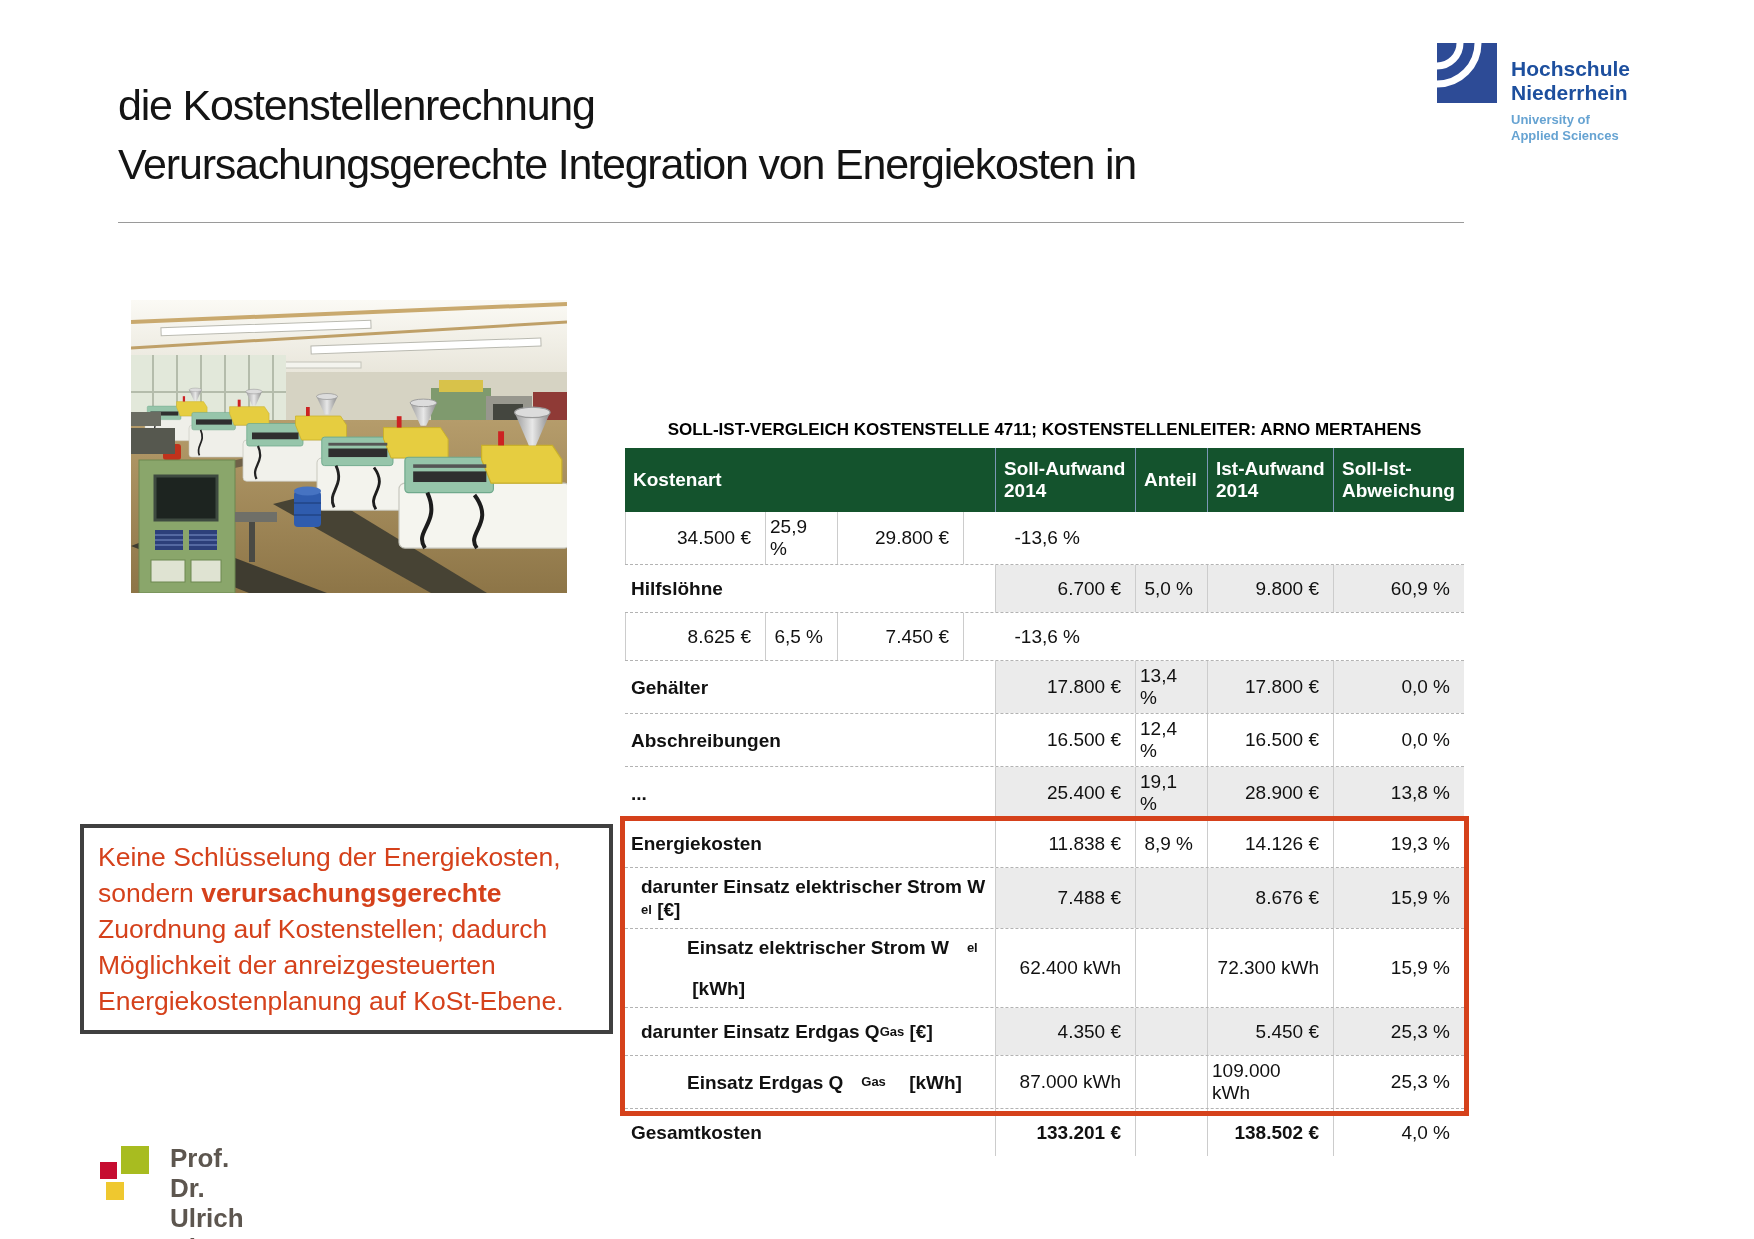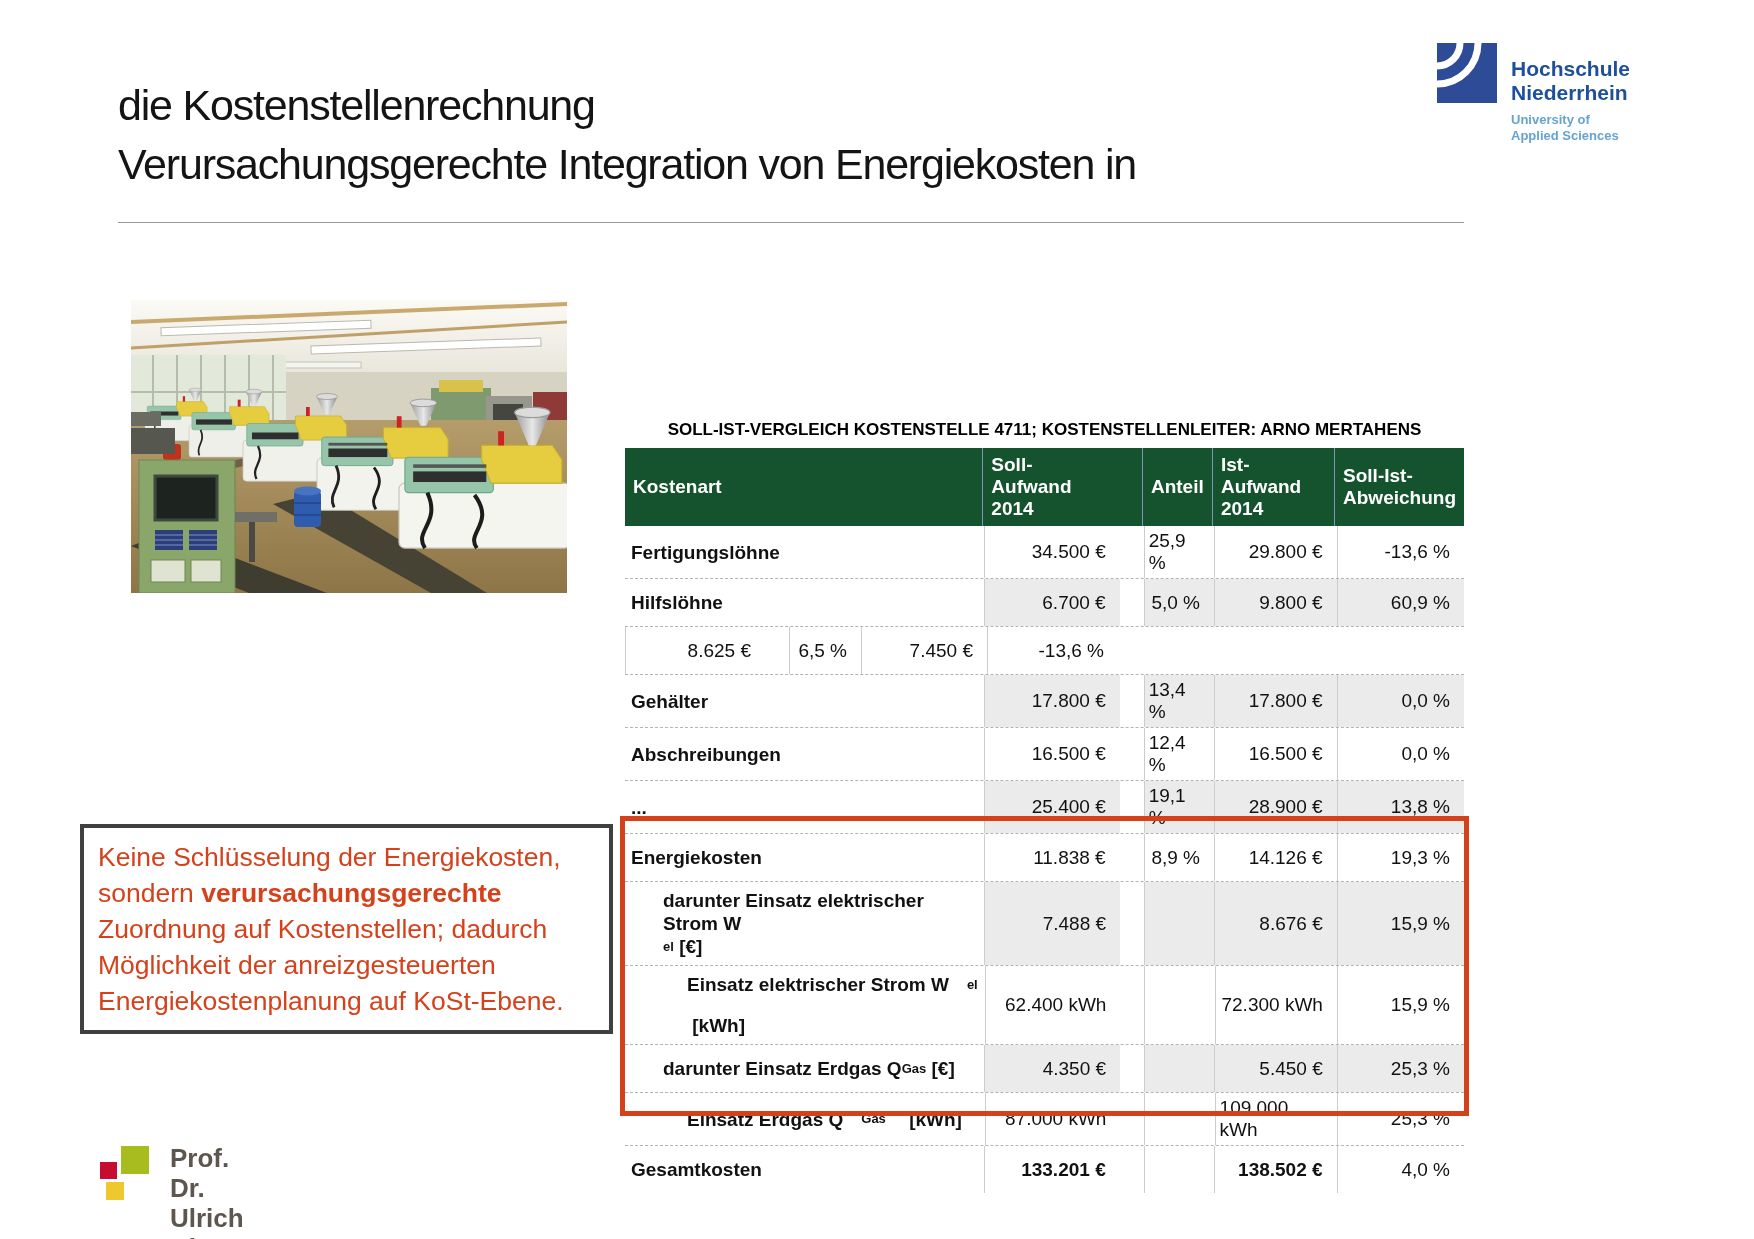--- a/index.html
+++ b/index.html
@@ -25,26 +25,26 @@
   .table-caption{position:absolute;left:625px;top:420px;width:839px;text-align:center;
                  font-size:17px;font-weight:bold;color:#000;}
   .cost-table{position:absolute;left:625px;top:448px;width:839px;font-size:19px;}
   .t-head{display:flex;background:#14532d;color:#fff;font-weight:bold;min-height:64px;}
   .t-hcell{display:flex;align-items:center;padding:6px 8px;box-sizing:border-box;}
   .t-hcell + .t-hcell{border-left:1px solid #7b97b6;}
   .t-row{display:flex;min-height:47px;background:#fff;}
   .t-row + .t-row{border-top:1px dashed #b3b3b3;}
   .t-cell{display:flex;align-items:center;box-sizing:border-box;}
   .t-label{width:370px;font-weight:bold;padding:7px 6px 7px 6px;flex-wrap:wrap;line-height:23px;}
-  .t-label.ind1{padding-left:38px;}
+  .t-label.ind1{padding-left:16px;}
   .t-label.ind2{padding-left:62px;gap:18px;}
   .t-label span{white-space:pre-wrap;}
   .t-label sub{font-size:13px;line-height:10px;}
   .t-val{justify-content:flex-end;padding:4px 14px 4px 4px;border-left:1px solid #cccccc;}
-  .w0{width:140px;} .w1{width:72px;margin-left:24px;} .w2{width:126px;} .w3{width:131px;}
+  .w0{width:140px;} .w1{width:72px;} .w2{width:126px;} .w3{width:131px;}
   .shade{background:#ebebeb;}
   .bold{font-weight:bold;}
   .energy-box{position:absolute;left:-5px;right:-5px;border:5px solid #d5411b;
               pointer-events:none;box-sizing:border-box;}
 
   
   .annotation{position:absolute;left:80px;top:824px;width:533px;box-sizing:border-box;
               border:4px solid #404040;padding:11px 14px;color:#d5411b;
               font-size:26.5px;line-height:36px;font-weight:400;}
   .annotation b{font-weight:bold;}
@@ -225,23 +225,20 @@
   <div class="cost-table">
     <div class="t-head">
       <div class="t-hcell" style="width:370px">Kostenart</div>
       <div class="t-hcell w0">Soll-Aufwand 2014</div>
       <div class="t-hcell w1">Anteil</div>
       <div class="t-hcell w2">Ist-Aufwand 2014</div>
       <div class="t-hcell w3">Soll-Ist-Abweichung</div>
     </div>
     <div>
         <div class="t-row">
-          <div class="t-cell t-label">
-            <span>Fertigungslöhne</span>
-          </div>
           <div class="t-cell t-val w0">34.500 €</div>
           <div class="t-cell t-val w1">25,9 %</div>
           <div class="t-cell t-val w2">29.800 €</div>
           <div class="t-cell t-val w3">-13,6 %</div>
         </div>
         <div class="t-row">
           <div class="t-cell t-label">
             <span>Hilfslöhne</span>
           </div>
           <div class="t-cell t-val w0 shade">6.700 €</div>

